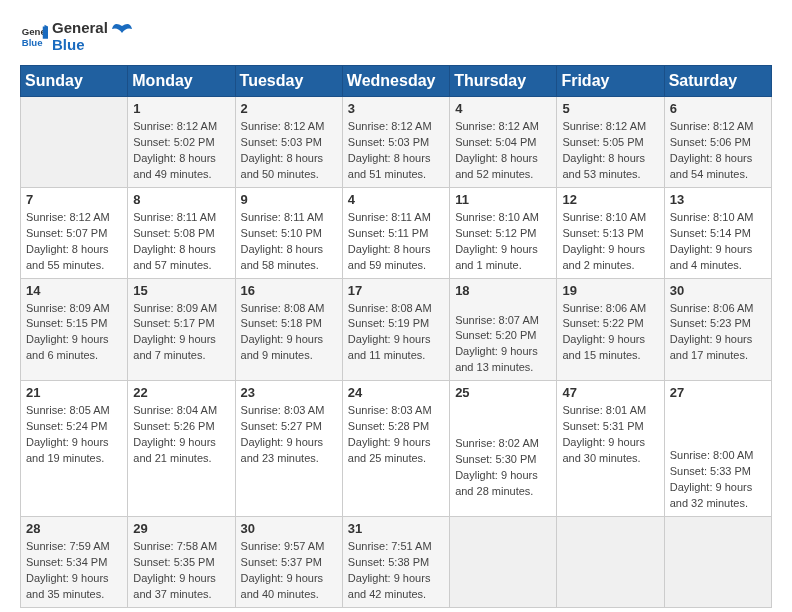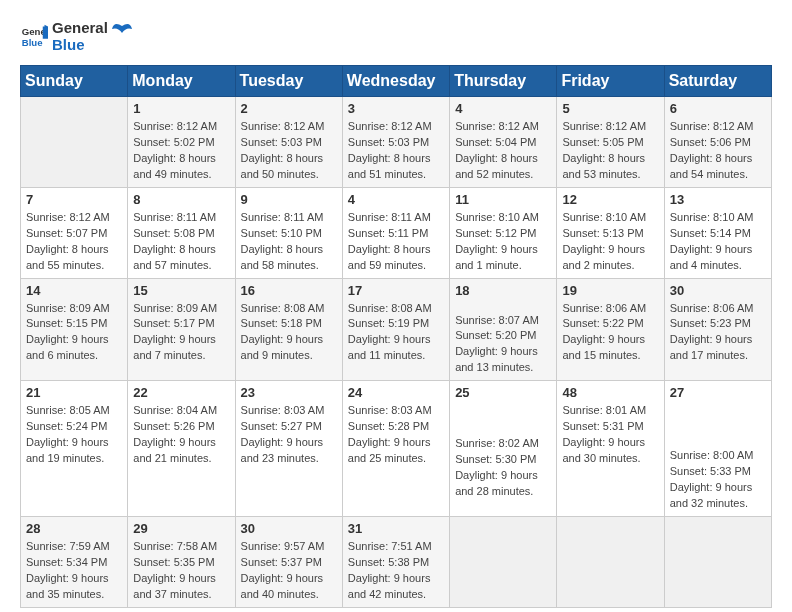--- a/index.html
+++ b/index.html
@@ -292,21 +292,21 @@
 and 25 minutes.</div>
         </td>
         <td>
           <div class="day-number">25</div>
           <div class="day-info" style="white-space: pre-line; margin-top: 36px;">Sunrise: 8:02 AM
 Sunset: 5:30 PM
 Daylight: 9 hours
 and 28 minutes.</div>
         </td>
         <td>
-          <div class="day-number">48</div>
+          <div class="day-number">47</div>
           <div class="day-info" style="white-space: pre-line;">Sunrise: 8:01 AM
 Sunset: 5:31 PM
 Daylight: 9 hours
 and 30 minutes.</div>
         </td>
         <td>
           <div class="day-number">27</div>
           <div class="day-info" style="white-space: pre-line; margin-top: 48px;">Sunrise: 8:00 AM
 Sunset: 5:33 PM
 Daylight: 9 hours

